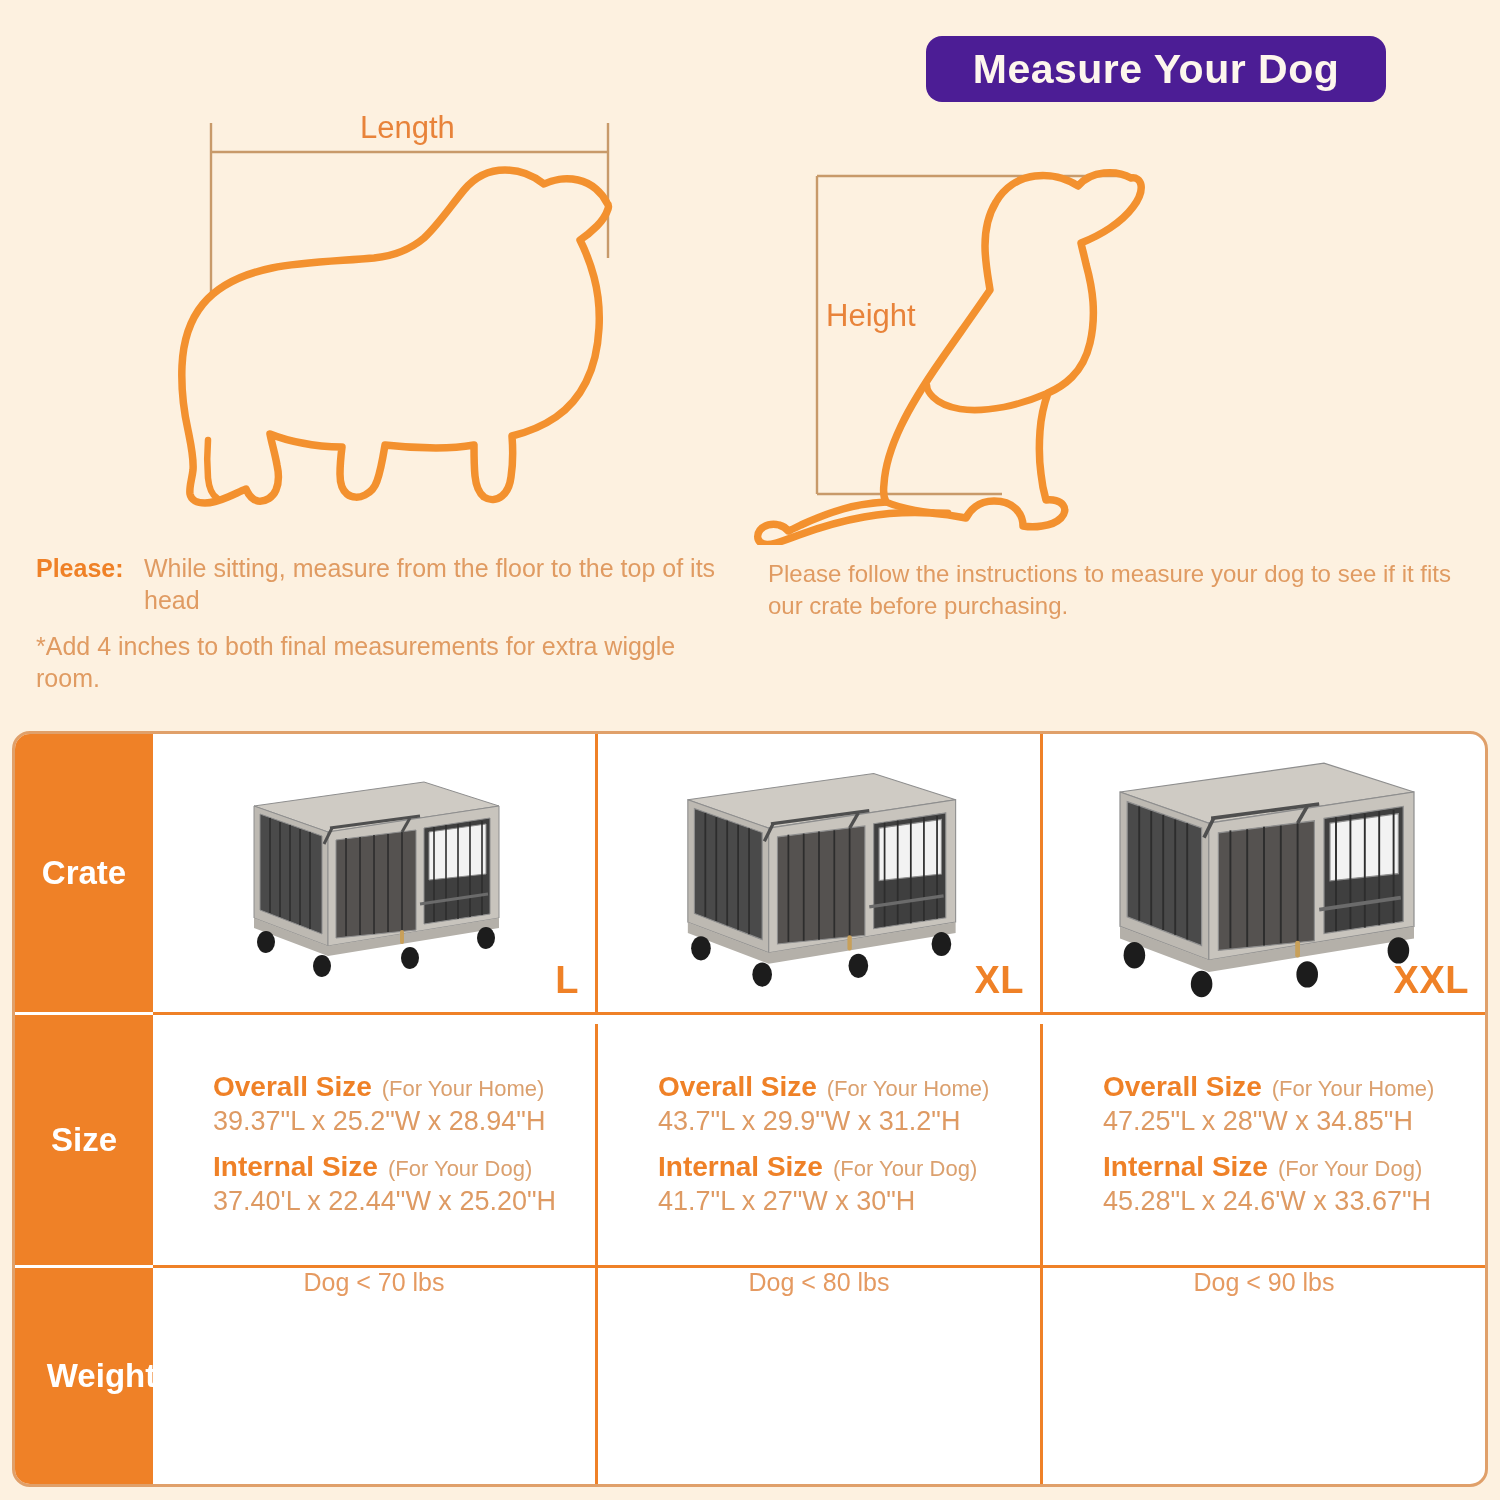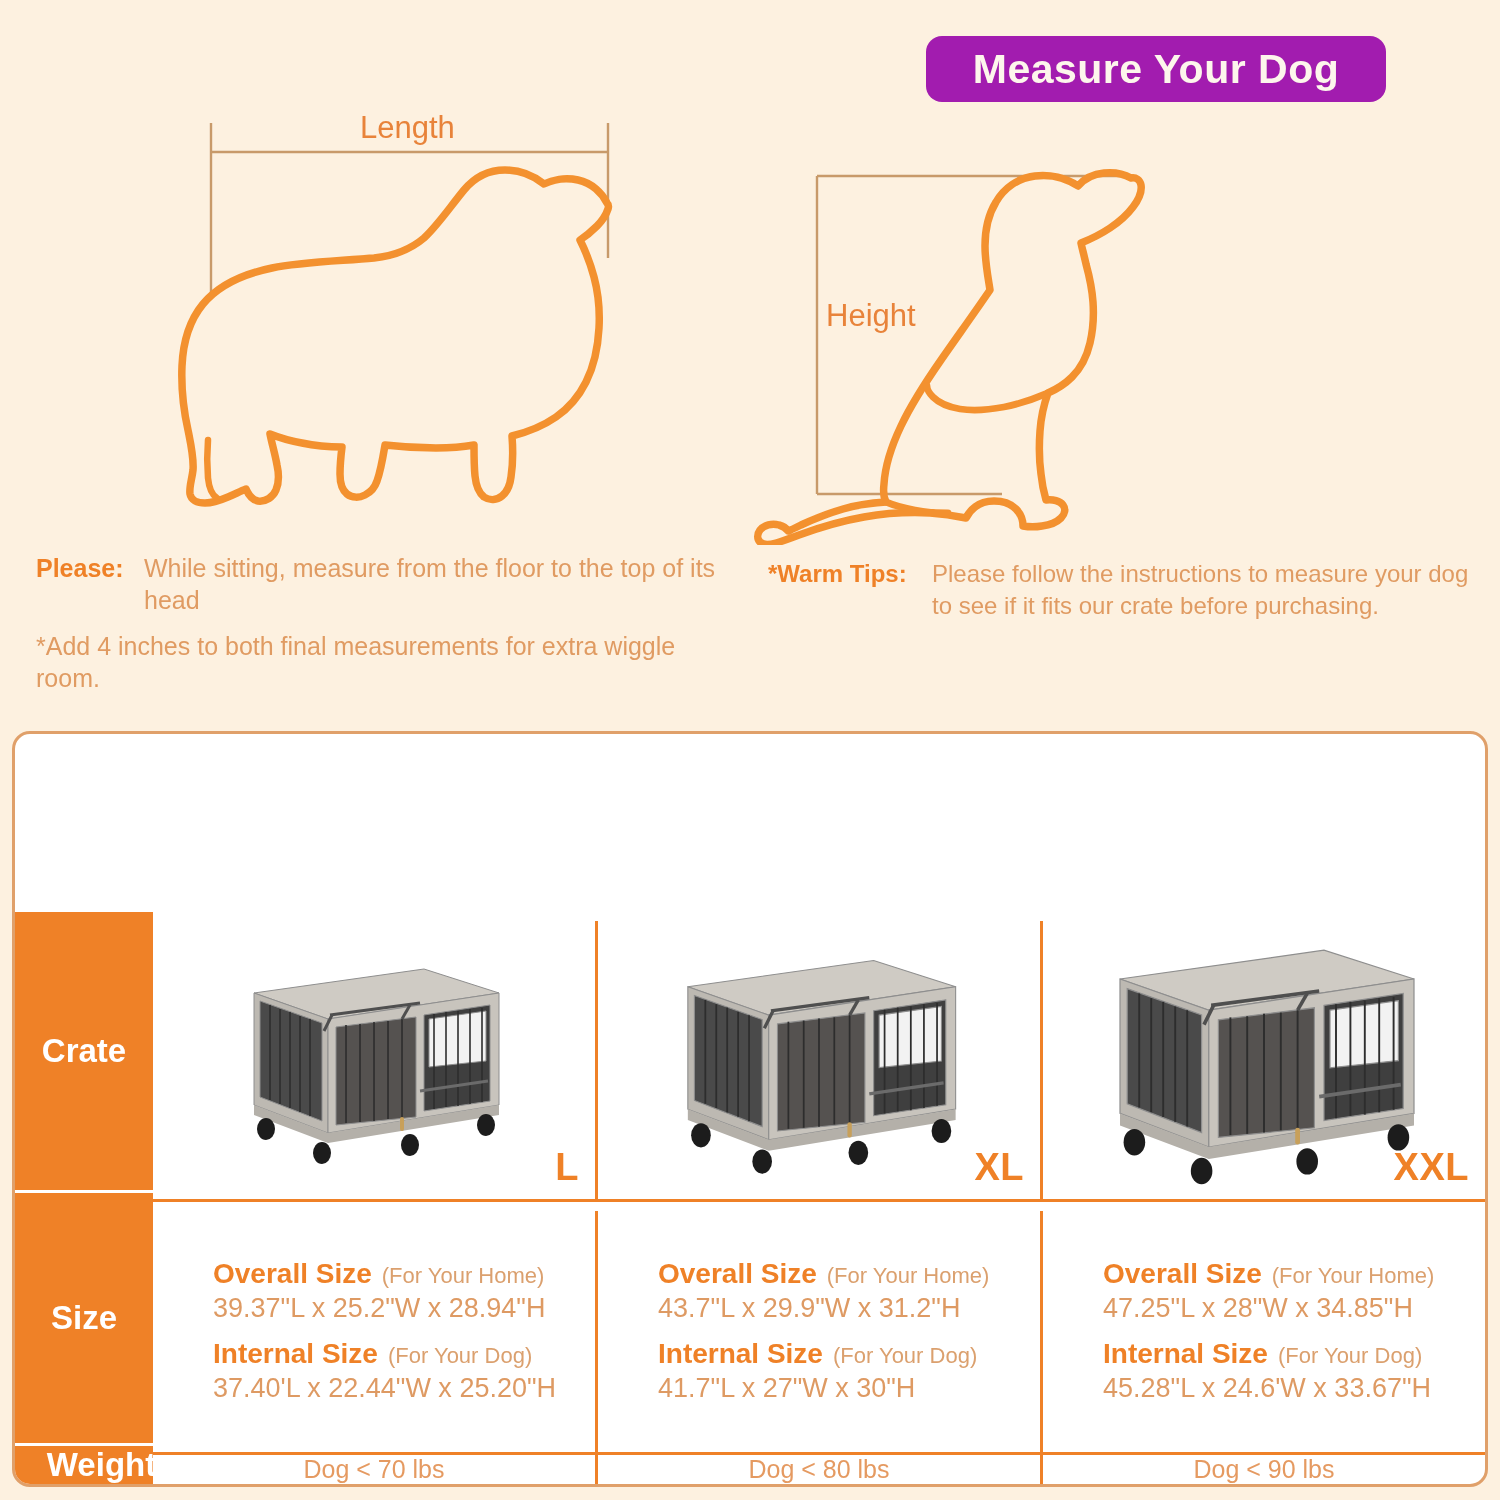--- a/index.html
+++ b/index.html
@@ -8,21 +8,21 @@
     background: #fdf1e0;
     font-family: "Liberation Sans", sans-serif;
     overflow: hidden;
   }
   .page { position: relative; width: 1500px; height: 1500px; background: #fdf1e0; }
 
   
   .badge {
     position: absolute; top: 36px; left: 926px;
     width: 460px; height: 66px;
-    background: #a21caf; border-radius: 16px;
+    background: #4c1d95; border-radius: 16px;
     display: flex; align-items: center; justify-content: center;
   }
   .badge-text {
     color: #fdf6ec; font-size: 41px; font-weight: bold;
     letter-spacing: 0.5px; line-height: 1;
   }
 
   
   .illus { position: absolute; left: 0; top: 0; width: 1500px; height: 545px; padding-left: 12px; }
   .illus svg { position: absolute; left: 0; top: 0; }
@@ -55,21 +55,20 @@
   }
   .tips-val { color: #e09b62; font-size: 24px; line-height: 1.32; }
 
   
   .table {
     position: absolute; left: 12px; top: 731px;
     width: 1476px; height: 756px;
     border: 3px solid #e0a06a; border-radius: 18px;
     background: #ffffff; overflow: hidden;
     display: flex;
-    align-items: flex-end;
   }
   .label-col {
     width: 138px; flex: 0 0 138px; background: #ef8127;
     display: flex; flex-direction: column;
   }
   .label-cell {
     display: flex; align-items: center; justify-content: center;
     color: #ffffff; font-size: 33px; font-weight: bold;
     border-bottom: 3px solid #ffffff;
   }
@@ -236,21 +235,20 @@
 
   <div class="instructions">
     <div class="inst-row">
       <div class="inst-key">Please:</div>
       <div class="inst-val">While sitting, measure from the floor to the top of its head</div>
     </div>
     <div class="inst-note">*Add 4 inches to both final measurements for extra wiggle room.</div>
   </div>
 
   <div class="tips">
-    <div class="tips-key">*Warm Tips:</div>
     <div class="tips-val">Please follow the instructions to measure your dog to see if it fits our crate before purchasing.</div>
   </div>
 
   <div class="table">
 
     <div class="label-col">
       <div class="label-cell lc-crate">Crate</div>
       <div class="label-cell lc-size">Size</div>
       <div class="label-cell lc-weight">Weight</div>
     </div>

